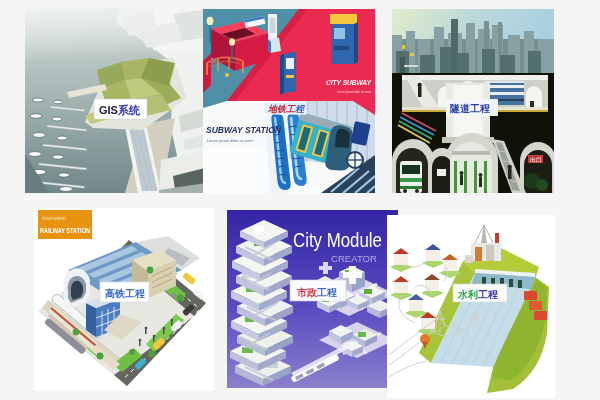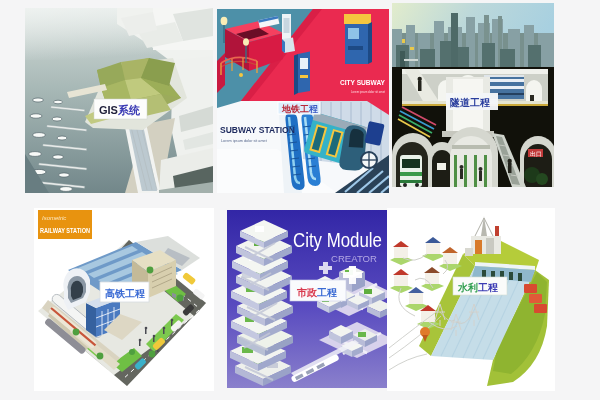--- a/index.html
+++ b/index.html
@@ -1,22 +1,22 @@
 <!DOCTYPE html>
 <html><head>
 <meta charset="utf-8">
 <style>
 html,body{margin:0;padding:0;width:600px;height:400px;overflow:hidden;background:#f5f5f6;font-family:"Liberation Sans",sans-serif;}
 .tile{position:absolute;overflow:hidden;}
 #t1{left:25px;top:8px;width:188px;height:185px;text-align:center;}
-#t2{left:217px;top:9px;width:172px;height:184px;}
-#t3{left:392px;top:3px;width:162px;height:184px;}
+#t2{left:203px;top:9px;width:172px;height:184px;font-style:italic;}
+#t3{left:392px;top:9px;width:162px;height:184px;}
 #t4{left:34px;top:208px;width:180px;height:183px;background:#22c55e;}
 #t5{left:227px;top:210px;width:171px;height:178px;}
-#t6{left:387px;top:208px;width:168px;height:183px;background:#f97316;}
+#t6{left:387px;top:215px;width:168px;height:183px;background:#f97316;}
 </style>
 </head>
 <body>
 <div class="tile" id="t1">
 <svg width="188" height="185" viewBox="0 0 188 185">
 <defs>
 <linearGradient id="water" x1="0" y1="0" x2="0" y2="1">
 <stop offset="0" stop-color="#d5ddda"></stop>
           <stop offset="0.45" stop-color="#a6b7b5"></stop>
           <stop offset="1" stop-color="#72878a"></stop>

